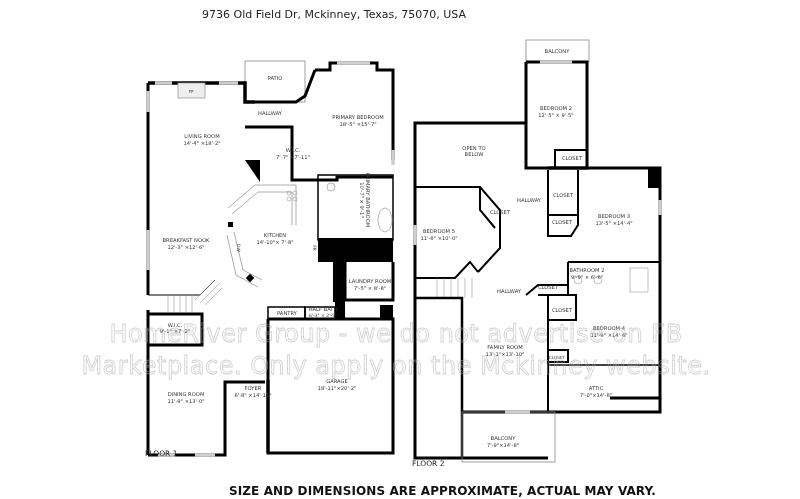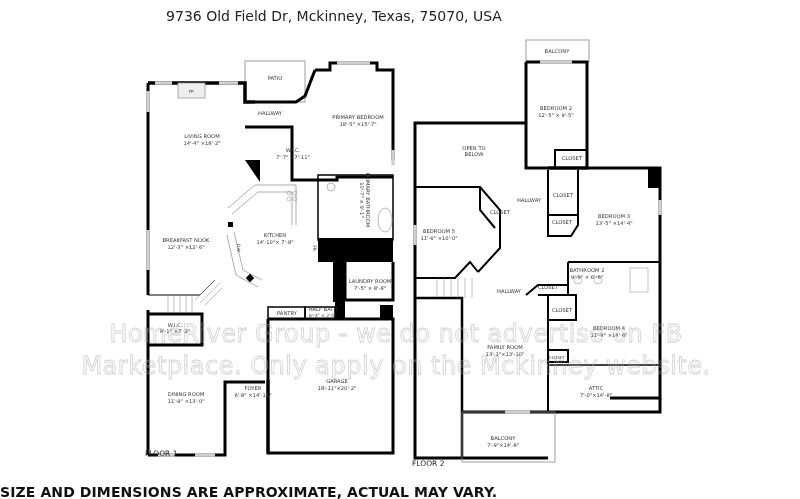--- a/index.html
+++ b/index.html
@@ -1,18 +1,18 @@
 <!DOCTYPE html>
 <html><head>
 <meta charset="utf-8">
 <style>
   html, body { margin: 0; padding: 0; background: #ffffff; }
   body { width: 800px; height: 499px; position: relative; overflow: hidden; font-family: "DejaVu Sans", sans-serif; }
-  .title { position: absolute; top: 8px; left: 0; width: 668px; text-align: center; font-size: 14px; color: #222; font-family: "DejaVu Sans", sans-serif; }
-  .footer { position: absolute; top: 484px; left: 0; width: 656px; text-align: left; font-size: 14px; font-weight: bold; color: #111; letter-spacing: 0.1px; }
+  .title { position: absolute; top: 8px; left: 0; width: 668px; text-align: center; font-size: 11px; color: #222; font-family: "DejaVu Sans", sans-serif; }
+  .footer { position: absolute; top: 484px; left: 0; width: 656px; text-align: right; font-size: 12px; font-weight: bold; color: #111; letter-spacing: 0.1px; }
   svg.plan { position: absolute; left: 0; top: 0; width: 800px; height: 499px; }
   .rl { font-family: "DejaVu Sans", sans-serif; font-size: 5.2px; fill: #333; text-anchor: middle; }
   .fl { font-family: "DejaVu Sans", sans-serif; font-size: 7.5px; fill: #222; }
   .wm { position: absolute; left: 16px; width: 760px; text-align: center; font-family: "DejaVu Sans", sans-serif; font-size: 24px; color: rgba(255,255,255,0.01); -webkit-text-stroke: 0.8px rgba(170,170,170,0.55); letter-spacing: 0.5px; white-space: nowrap; }
 </style>
 </head>
 <body>
 
 <div class="title">9736 Old Field Dr, Mckinney, Texas, 75070, USA</div>
 

